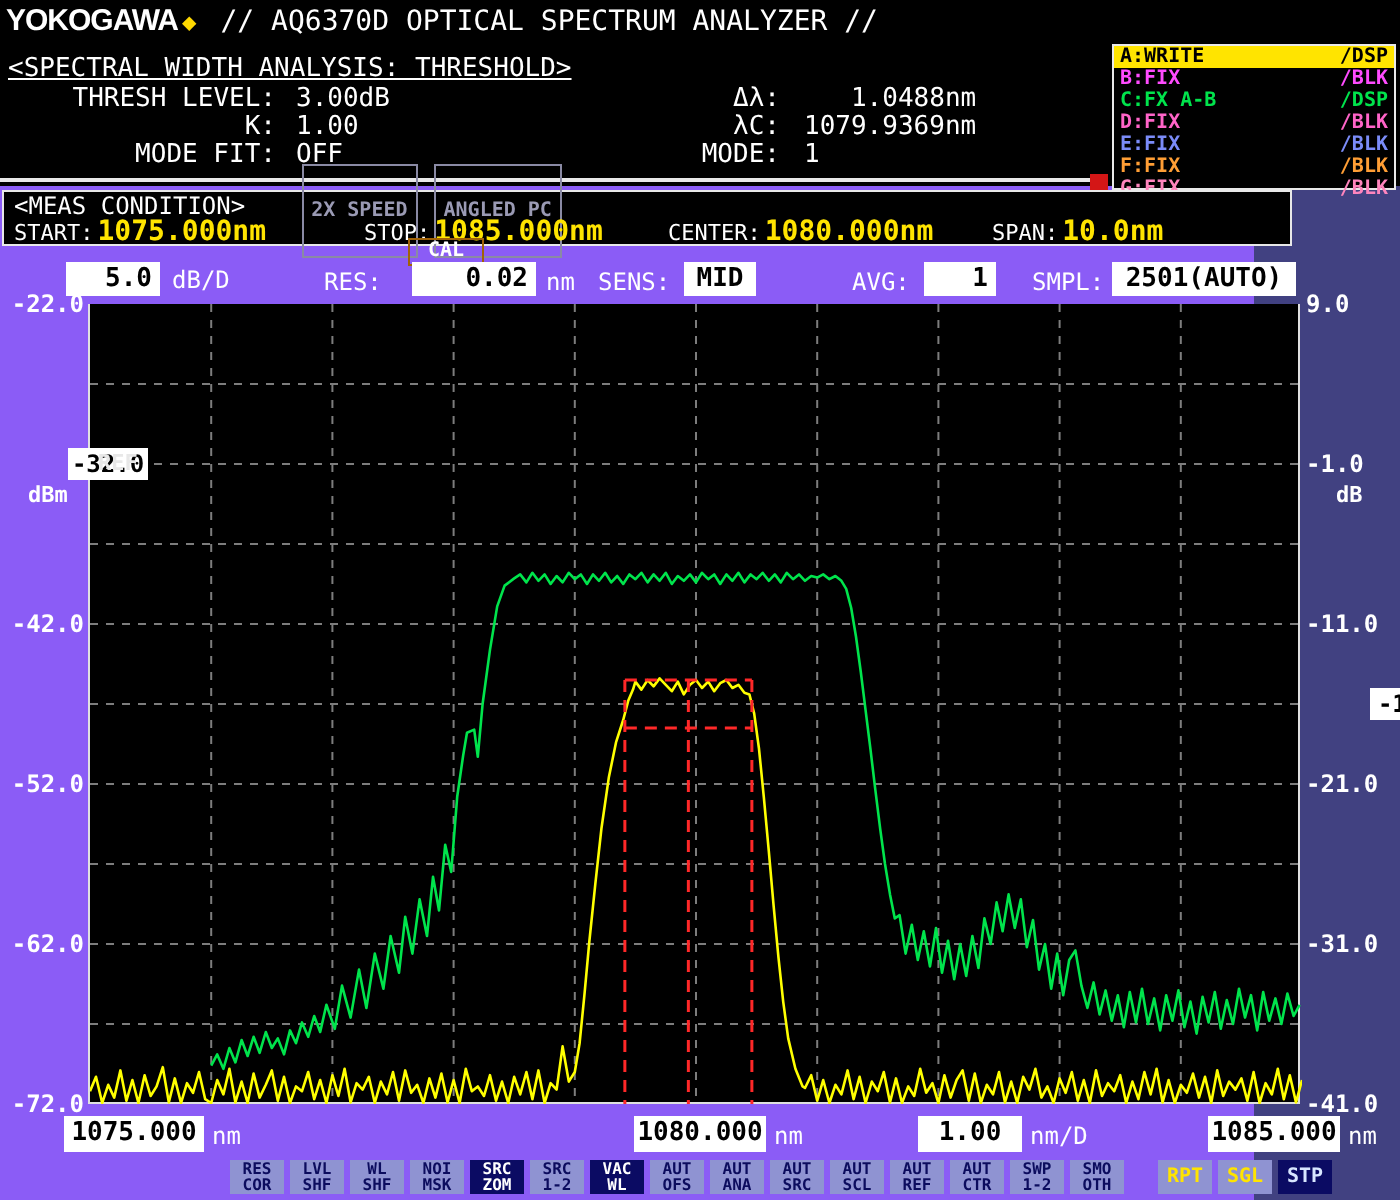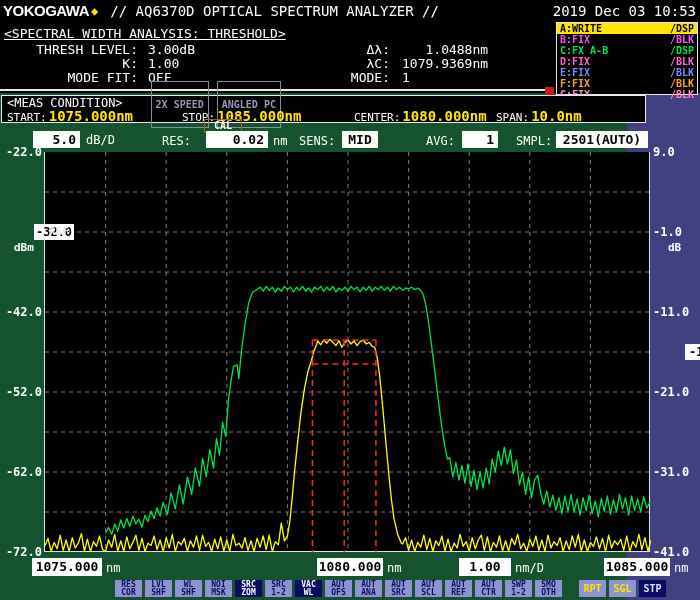--- a/index.html
+++ b/index.html
@@ -1,17 +1,17 @@
 <!DOCTYPE html>
 <html><head>
 <meta charset="utf-8">
 <style>
   * { margin:0; padding:0; box-sizing:border-box; }
   html,body { width:700px; height:600px; background:#414181; overflow:hidden; }
-  #screen { position:relative; width:627px; height:600px; background:#14532d;
+  #screen { position:relative; width:627px; height:600px; background:#8b5cf6;
             font-family:"DejaVu Sans Mono", monospace; }
 
   
   #topblock { position:absolute; left:0; top:0; width:700px; height:93px; background:#000; }
   #titlebar { position:absolute; left:0; top:0; width:700px; height:21px; background:#000;
               display:flex; align-items:center; }
   #logo { color:#fff; font:bold 15px "Liberation Sans", sans-serif; letter-spacing:-0.5px; margin-left:3px; }
   #logo-diamond { color:#ffd900; font-size:12px; margin-left:2px; }
   #main-title { color:#fff; font:14px "DejaVu Sans Mono", monospace; margin-left:12px; white-space:pre; }
   #datetime { color:#fff; font:14px "DejaVu Sans Mono", monospace; margin-left:auto; margin-right:4px; }
@@ -80,21 +80,20 @@
 <body>
 
 <div id="screen">
 
   <div id="topblock"></div>
 
   <div id="titlebar">
     <span id="logo">YOKOGAWA</span>
     <span id="logo-diamond">◆</span>
     <span id="main-title">// AQ6370D OPTICAL SPECTRUM ANALYZER //</span>
-    <span id="datetime">2019 Dec 03 10:53</span>
   </div>
 
   <div id="analysis">
     <span id="analysis-header">&lt;SPECTRAL WIDTH ANALYSIS: THRESHOLD&gt;</span>
     <div id="analysis-rows">
         <div class="arow">
           <span class="c1">THRESH LEVEL:</span>
           <span class="c2">3.00dB</span>
           <span class="c3">Δλ:</span>
           <span class="c4">   1.0488nm</span>
@@ -133,21 +132,21 @@
       <span id="meas-flags"><span class="meas-flag">2X SPEED</span><span class="meas-flag">ANGLED PC</span></span>
     </div>
     <div class="meas-pair" style="left:5px;">
       <span class="mlbl">START:</span>
       <span class="mval">1075.000nm</span>
     </div>
     <div class="meas-pair" style="left:180px;">
       <span class="mlbl">STOP:</span>
       <span class="mval">1085.000nm</span>
     </div>
-    <div class="meas-pair" style="left:352px;">
+    <div class="meas-pair" style="left:332px;">
       <span class="mlbl">CENTER:</span>
       <span class="mval">1080.000nm</span>
     </div>
     <div class="meas-pair" style="left:494px;">
       <span class="mlbl">SPAN:</span>
       <span class="mval">10.0nm</span>
     </div>
   </div>
 
   <div class="wbox" style="left:33px; top:131px; width:47px;">5.0</div>

